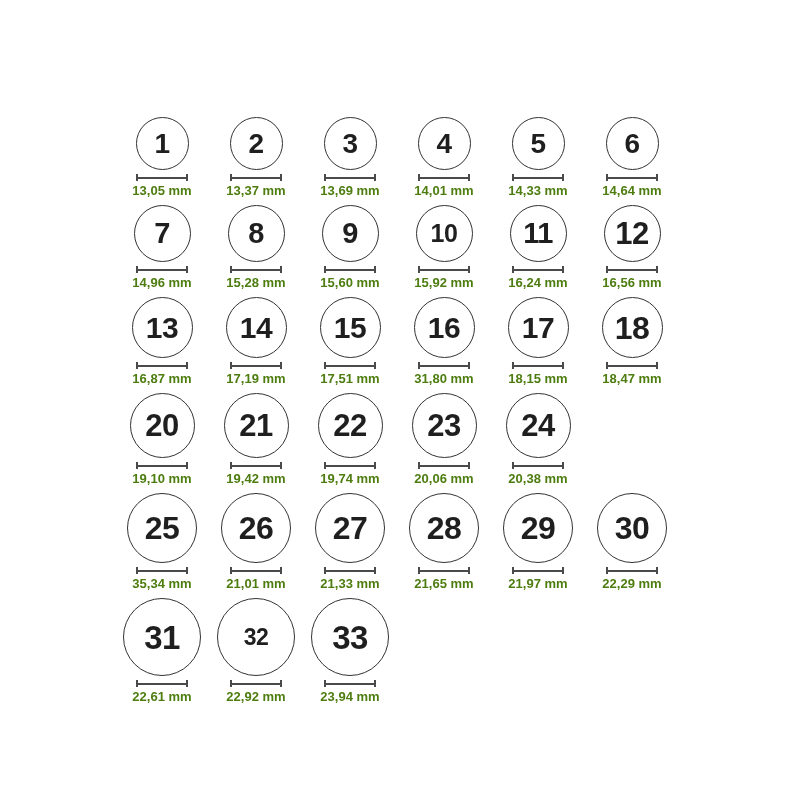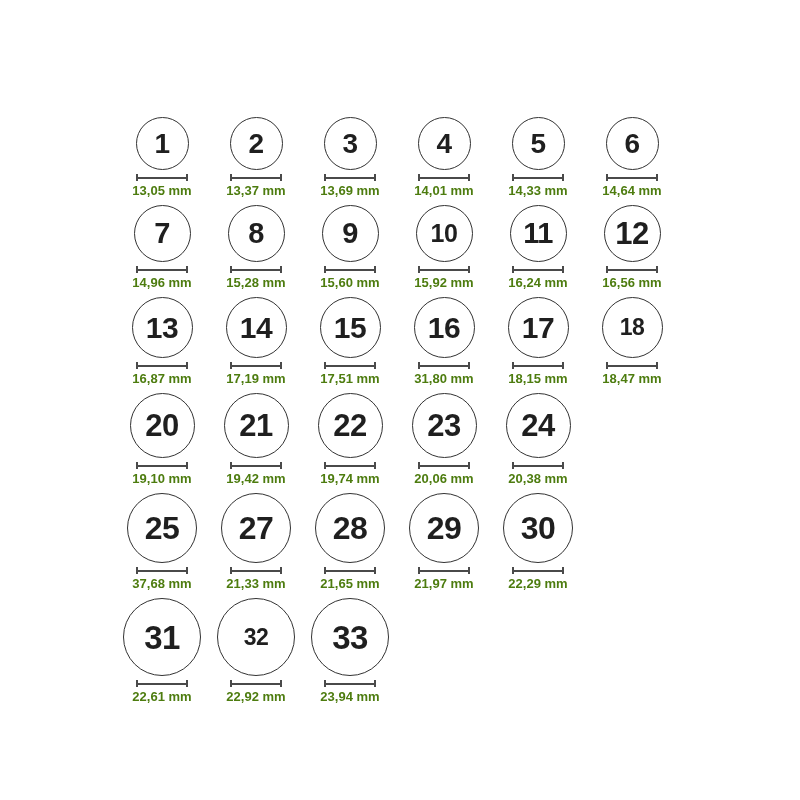--- a/index.html
+++ b/index.html
@@ -267,21 +267,21 @@
     </div>
     <div class="dim">
       <span class="bar"></span>
       <span class="tick left"></span>
       <span class="tick right"></span>
     </div>
     <div class="label">18,15 mm</div>
   </div>
       <div class="cell">
     <div class="circle" style="width: 61px; height: 61px;">
-      <span class="num" style="font-size: 23px;">18</span>
+      <span class="num" style="font-size: 32px;">18</span>
     </div>
     <div class="dim">
       <span class="bar"></span>
       <span class="tick left"></span>
       <span class="tick right"></span>
     </div>
     <div class="label">18,47 mm</div>
   </div>
     </div>
     <div class="row">
@@ -344,21 +344,32 @@
     <div class="row">
       <div class="cell">
     <div class="circle" style="width: 70px; height: 70px;">
       <span class="num" style="font-size: 32px;">25</span>
     </div>
     <div class="dim">
       <span class="bar"></span>
       <span class="tick left"></span>
       <span class="tick right"></span>
     </div>
-    <div class="label">37,68 mm</div>
+    <div class="label">35,34 mm</div>
+  </div>
+      <div class="cell">
+    <div class="circle" style="width: 70px; height: 70px;">
+      <span class="num" style="font-size: 32px;">26</span>
+    </div>
+    <div class="dim">
+      <span class="bar"></span>
+      <span class="tick left"></span>
+      <span class="tick right"></span>
+    </div>
+    <div class="label">21,01 mm</div>
   </div>
       <div class="cell">
     <div class="circle" style="width: 70px; height: 70px;">
       <span class="num" style="font-size: 32px;">27</span>
     </div>
     <div class="dim">
       <span class="bar"></span>
       <span class="tick left"></span>
       <span class="tick right"></span>
     </div>

